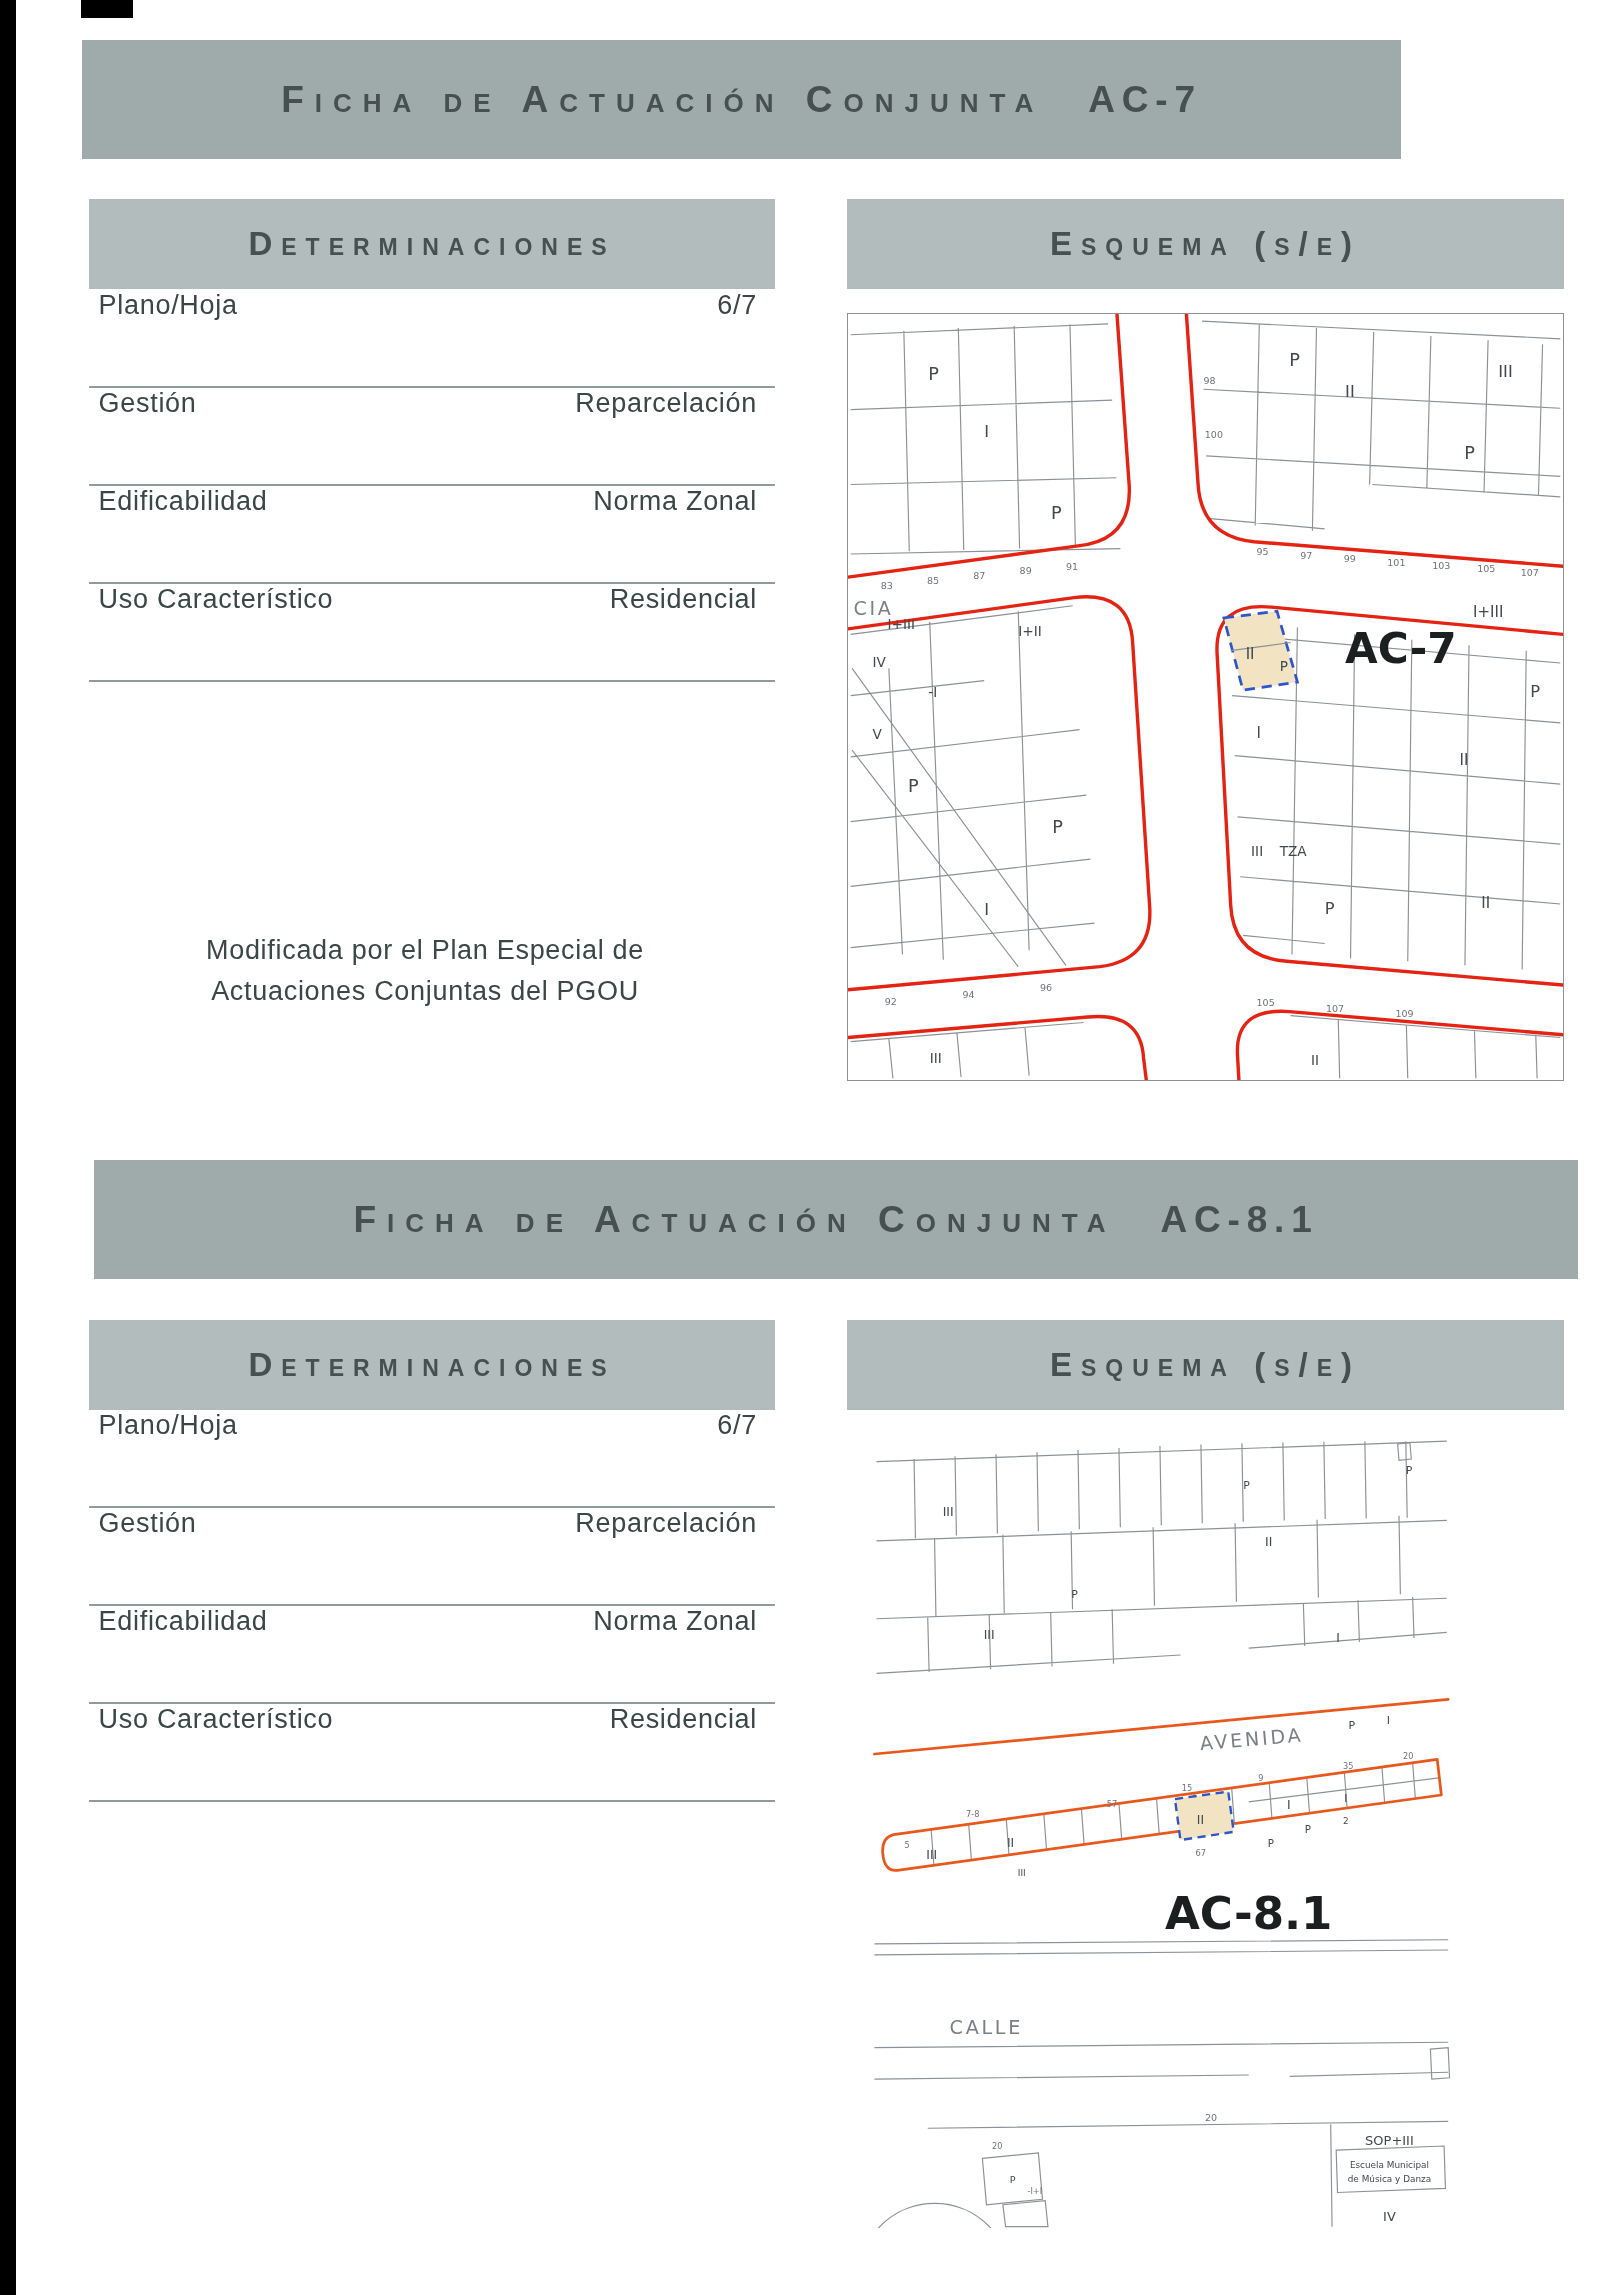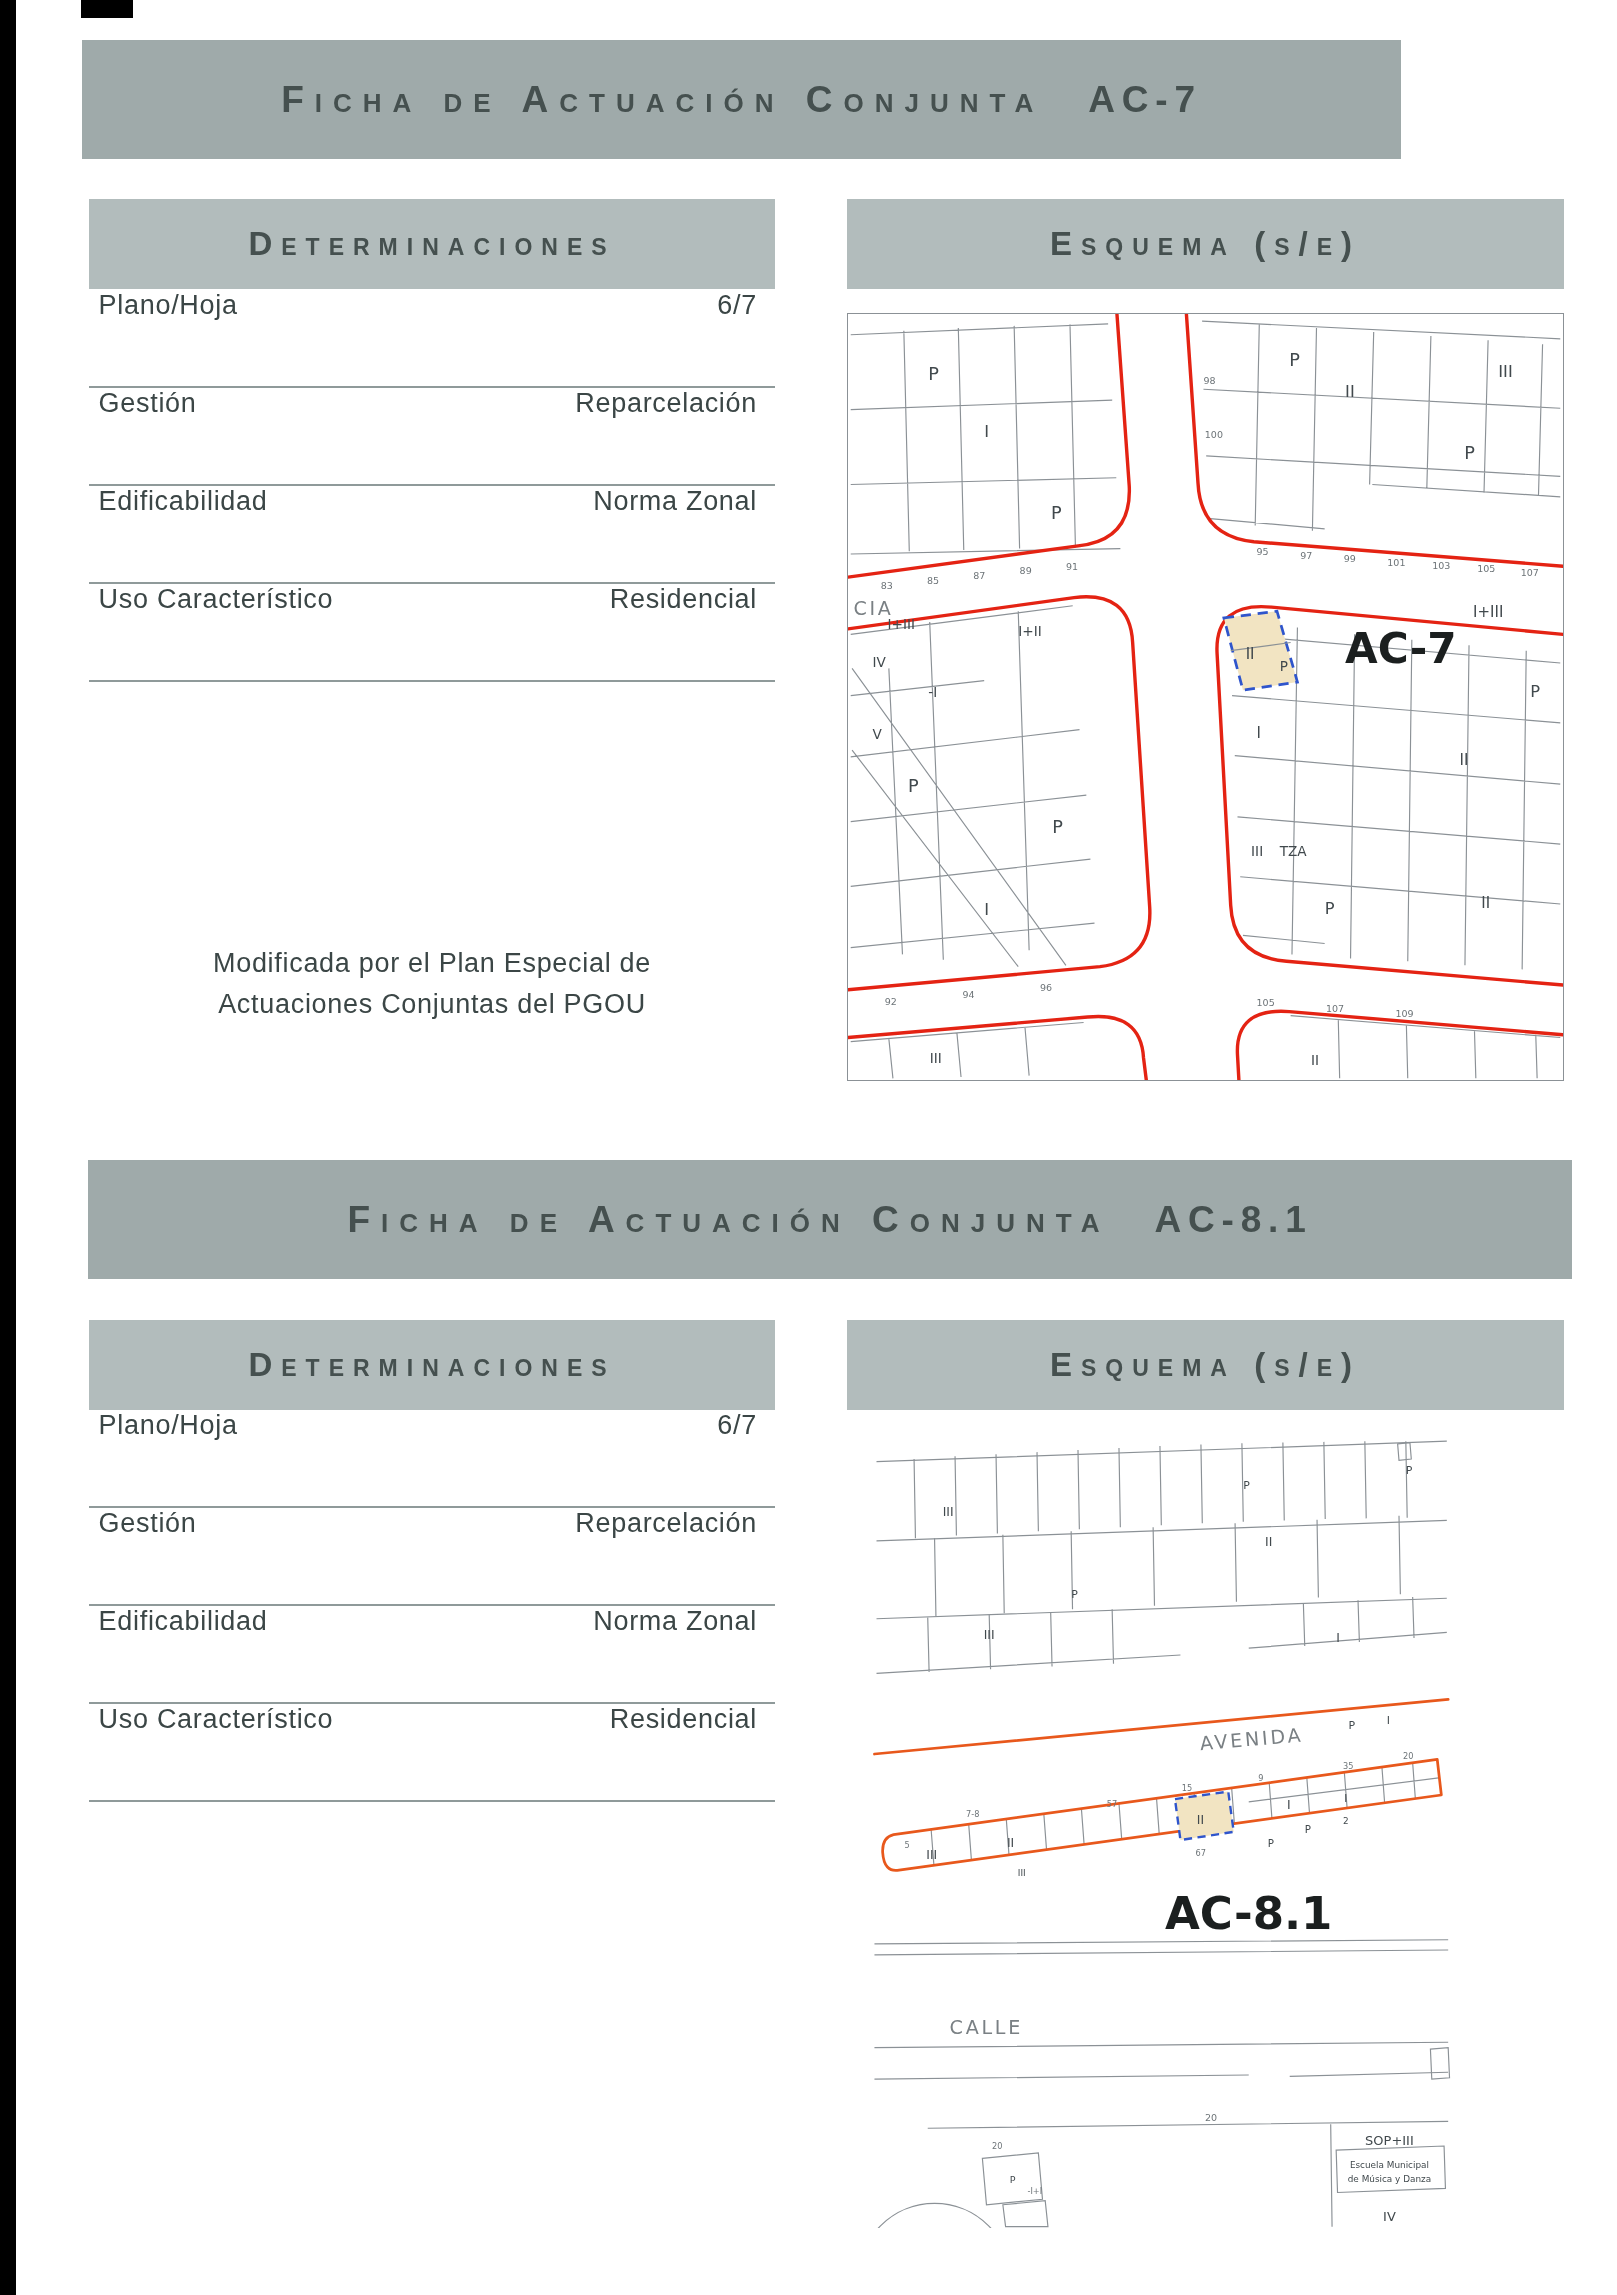--- a/index.html
+++ b/index.html
@@ -80,21 +80,21 @@
       <div class="frow">
         <span>Edificabilidad</span>
         <span>Norma Zonal</span>
       </div>
       <div class="frow">
         <span>Uso Característico</span>
         <span>Residencial</span>
       </div>
     </div>
 
-    <div class="note" style="left:89px;top:930px;width:686px;margin-top:13px;">
+    <div class="note" style="left:82px;top:930px;width:686px;">
       <div>Modificada por el Plan Especial de</div>
       <div>Actuaciones Conjuntas del PGOU</div>
     </div>
 
     <div class="map bordered" style="left:847px;top:313px;width:717px;height:768px;">
       <svg viewBox="0 0 1050 1124">
 
         <g class="pline">
           <path d="M4,30 L382,14 M4,140 L388,126 M4,250 L394,240 M4,352 L400,344 M82,24 L90,348 M162,20 L170,346 M244,17 L252,344 M326,15 L334,342"></path>
           <path d="M520,10 L1046,36 M522,110 L1046,138 M526,208 L1046,238 M532,300 L700,315 M604,14 L598,310 M688,20 L682,318 M772,26 L766,250 M856,32 L850,256 M940,38 L934,262 M1020,44 L1014,266 M770,250 L1046,268"></path>
@@ -167,21 +167,21 @@
             <text x="600" y="1016">105</text>
             <text x="702" y="1024">107</text>
             <text x="804" y="1032">109</text>
           </g>
       </svg>
     </div>
   </section>
 
   <section>
 
-    <div class="bar" style="left:88px;top:1160px;width:1484px;height:119px;">
+    <div class="bar" style="left:94px;top:1160px;width:1484px;height:119px;">
       <span class="bar-title"><span>Ficha de Actuación Conjunta</span><span class="title-code">AC-8.1</span></span>
     </div>
 
     <div class="bar sub" style="left:89px;top:1320px;width:686px;height:90px;">
       <span class="bar-title">Determinaciones</span>
     </div>
 
     <div class="bar sub" style="left:847px;top:1320px;width:717px;height:90px;">
       <span class="bar-title">Esquema (s/e)</span>
     </div>

